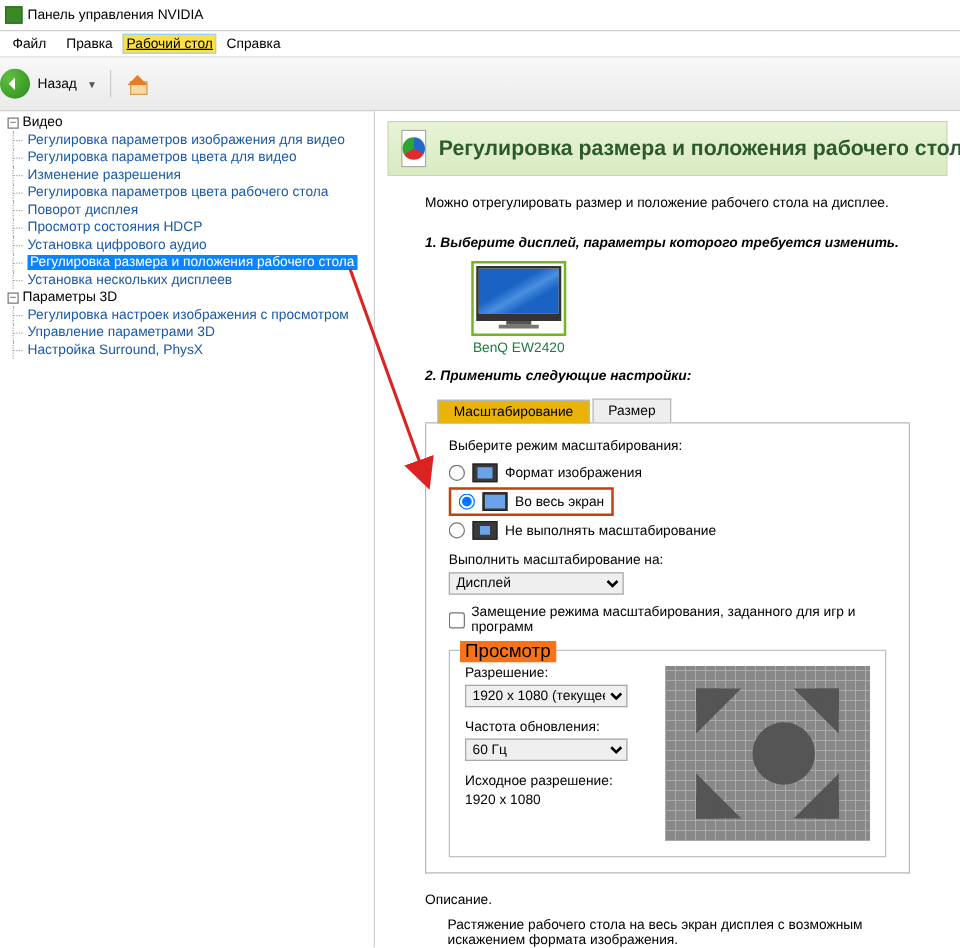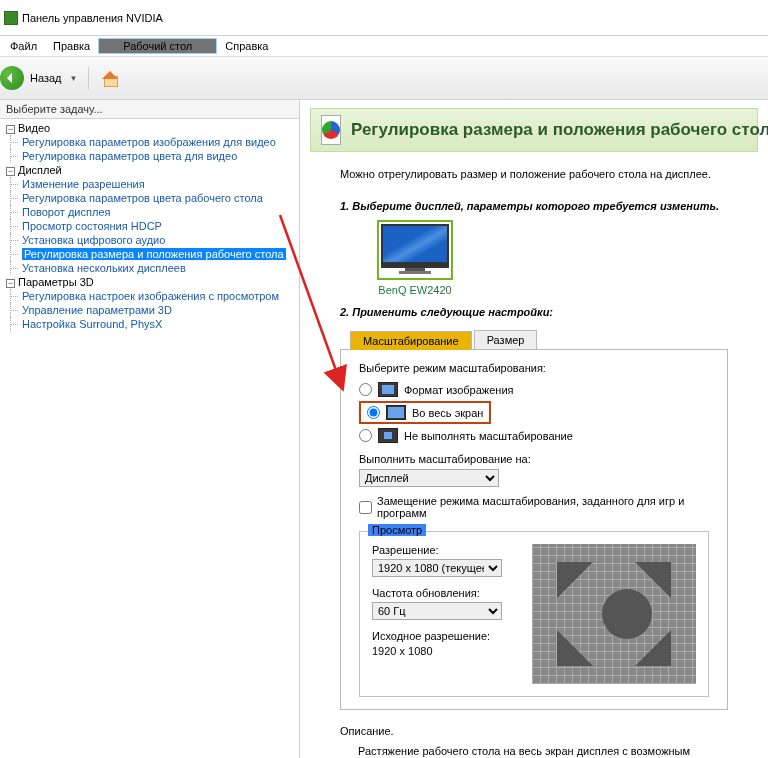--- a/index.html
+++ b/index.html
@@ -1,21 +1,21 @@
 <!DOCTYPE html>
 <html><head>
 <meta charset="utf-8">
 <style>
   * { box-sizing: border-box; margin: 0; padding: 0; }
   body { font-family: "Segoe UI", Tahoma, sans-serif; font-size: 11px; background: #fff; width: 768px; height: 758px; overflow: hidden; position: relative; color: #000; }
-  .titlebar { height: 36px; background: #fff; border-bottom: 1px solid #d0d0d0; display: flex; align-items: center; padding: 0 4px; gap: 4px; }
+  .titlebar { height: 25px; background: #fff; border-bottom: 1px solid #d0d0d0; display: flex; align-items: center; padding: 0 4px; gap: 4px; }
   .title-icon { width: 14px; height: 14px; background: #3a8826; border: 1px solid #2d6b1d; }
   .menubar { height: 20px; display: flex; align-items: center; padding: 0 2px; font-size: 11px; }
   .menu-item { padding: 2px 8px; cursor: default; }
-  .menu-item.active { background: #737373; border: 1px solid #99d1ff; padding: 1px 24px; }
+  .menu-item.active { background: #fde047; border: 1px solid #99d1ff; padding: 1px 2px; text-decoration: underline; }
   .toolbar { height: 44px; border-top: 1px solid #e0e0e0; border-bottom: 1px solid #d0d0d0; background: linear-gradient(#f8f8f8,#eaeaea); display: flex; align-items: center; padding: 0 0; gap: 6px; }
   .nav-btn { width: 24px; height: 24px; border-radius: 12px; background: radial-gradient(circle at 30% 30%, #5fbf3f,#2d8c1d); position: relative; }
   .nav-btn::after { content: ""; position: absolute; left: 7px; top: 7px; border: 5px solid transparent; border-right-color: #fff; border-left: none; }
   .nav-label { font-size: 11px; }
   .nav-drop { font-size: 8px; color: #555; padding: 0 2px; }
   .sep { width: 1px; height: 22px; background: #ccc; margin: 0 3px; }
   .home-btn { width: 24px; height: 24px; display: flex; align-items: center; justify-content: center; }
   .home-ic { width: 16px; height: 14px; position: relative; }
   .home-ic::before { content: ""; position: absolute; left: 2px; top: 5px; width: 12px; height: 9px; background: #f9d9a0; border: 1px solid #d4a050; }
   .home-ic::after { content: ""; position: absolute; left: 0; top: 0; border: 8px solid transparent; border-bottom-color: #e57c2a; border-top: none; }
@@ -54,21 +54,21 @@
   .radio-row input[type=radio] { margin: 0; }
   .radio-highlight { border: 2px solid #c2410c; padding: 2px 6px; display: inline-flex; align-items: center; gap: 6px; }
   .mini-ic { width: 20px; height: 15px; background: #3a3a3a; border: 1px solid #222; position: relative; }
   .mini-ic.fmt::after { content: ""; position: absolute; left: 3px; top: 2px; width: 12px; height: 9px; background: #6aa3e8; }
   .mini-ic.full::after { content: ""; position: absolute; inset: 1px; background: #6aa3e8; }
   .mini-ic.none::after { content: ""; position: absolute; left: 5px; top: 3px; width: 8px; height: 7px; background: #6aa3e8; }
   .sub-label { margin: 10px 0 4px 0; }
   select { font-size: 11px; padding: 1px; width: 140px; border: 1px solid #a8a8a8; background: #efefef; }
   .chk-row { display: flex; align-items: center; gap: 5px; margin-top: 8px; }
   .preview-group { border: 1px solid #c0c0c0; margin-top: 12px; padding: 12px; position: relative; display: flex; gap: 30px; }
-  .preview-group-title { position: absolute; top: -8px; left: 8px; background: #3b82f6; padding: 0 4px; font-size: 11px; }
+  .preview-group-title { position: absolute; top: -8px; left: 8px; background: #f97316; padding: 0 4px; font-size: 15px; }
   .prev-col { flex: 0 0 auto; }
   .prev-lbl { margin-bottom: 3px; }
   select.sm { width: 130px; }
   .native-res { margin-top: 10px; }
   .native-val { margin-top: 3px; }
   .testpat { width: 190px; height: 140px; background: #888; position: relative; }
   .grid-bg { position: absolute; inset: 0; background-image: repeating-linear-gradient(0deg,#aaa,#aaa 1px,transparent 1px,transparent 8px), repeating-linear-gradient(90deg,#aaa,#aaa 1px,transparent 1px,transparent 8px); }
   .tri { position: absolute; width: 0; height: 0; }
   .tri.tl { left: 25px; top: 18px; border: 18px solid transparent; border-left-color: #555; border-top-color: #555; }
   .tri.tr { right: 25px; top: 18px; border: 18px solid transparent; border-right-color: #555; border-top-color: #555; }
@@ -100,27 +100,25 @@
   <span class="nav-drop">▼</span>
   <div class="sep"></div>
   <div class="home-btn">
       <div class="home-ic"></div>
     </div>
 </div>
 
 <div class="content">
 
   <div class="sidebar">
-    <div class="task-hdr">Выберите задачу...</div>
     <div class="tree">
       <div class="tree-node"><span class="tree-toggle">−</span><span class="tree-cat">Видео</span></div>
       <div class="tree-child"><span class="tree-link">Регулировка параметров изображения для видео</span></div>
       <div class="tree-child"><span class="tree-link">Регулировка параметров цвета для видео</span></div>
 
-      <div class="tree-node"><span class="tree-toggle">−</span><span class="tree-cat">Дисплей</span></div>
       <div class="tree-child"><span class="tree-link">Изменение разрешения</span></div>
       <div class="tree-child"><span class="tree-link">Регулировка параметров цвета рабочего стола</span></div>
       <div class="tree-child"><span class="tree-link">Поворот дисплея</span></div>
       <div class="tree-child"><span class="tree-link">Просмотр состояния HDCP</span></div>
       <div class="tree-child"><span class="tree-link">Установка цифрового аудио</span></div>
       <div class="tree-child"><span class="tree-link selected">Регулировка размера и положения рабочего стола</span></div>
       <div class="tree-child"><span class="tree-link">Установка нескольких дисплеев</span></div>
 
       <div class="tree-node"><span class="tree-toggle">−</span><span class="tree-cat">Параметры 3D</span></div>
       <div class="tree-child"><span class="tree-link">Регулировка настроек изображения с просмотром</span></div>

